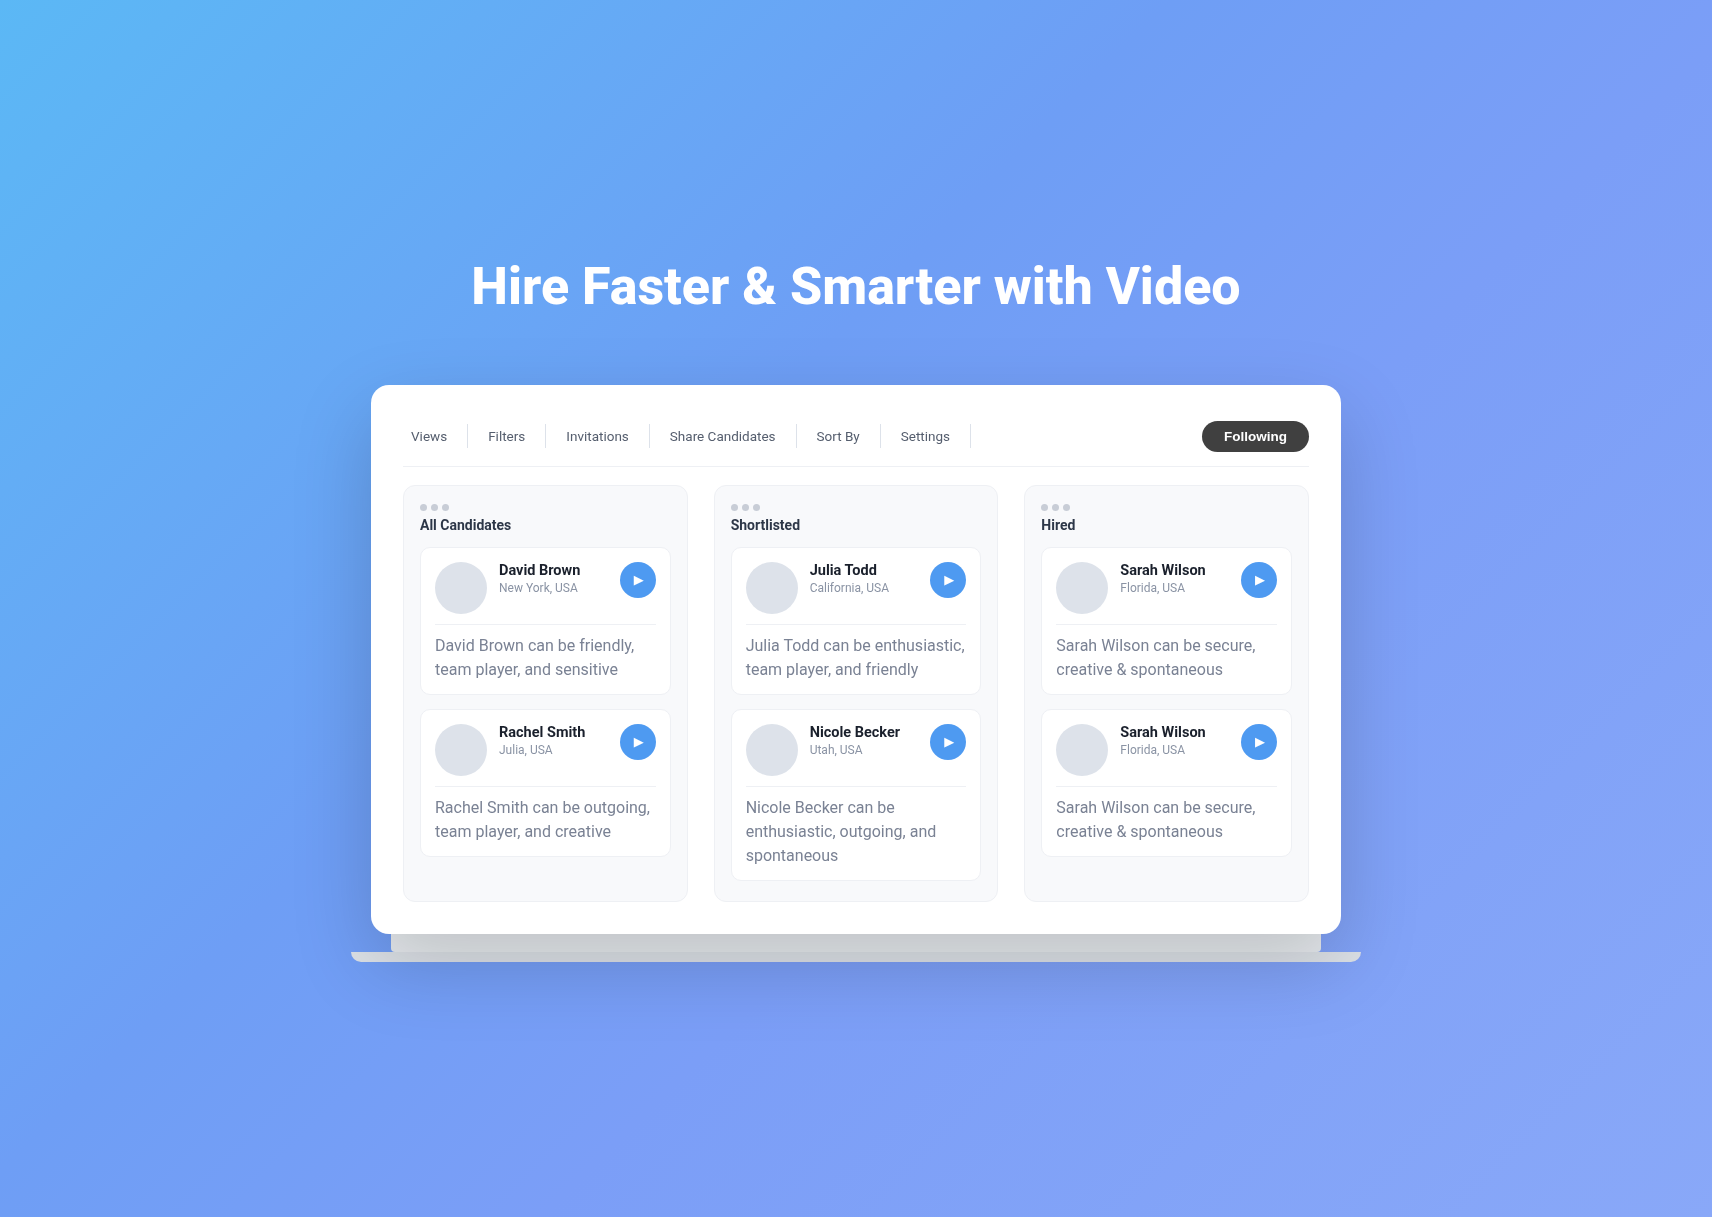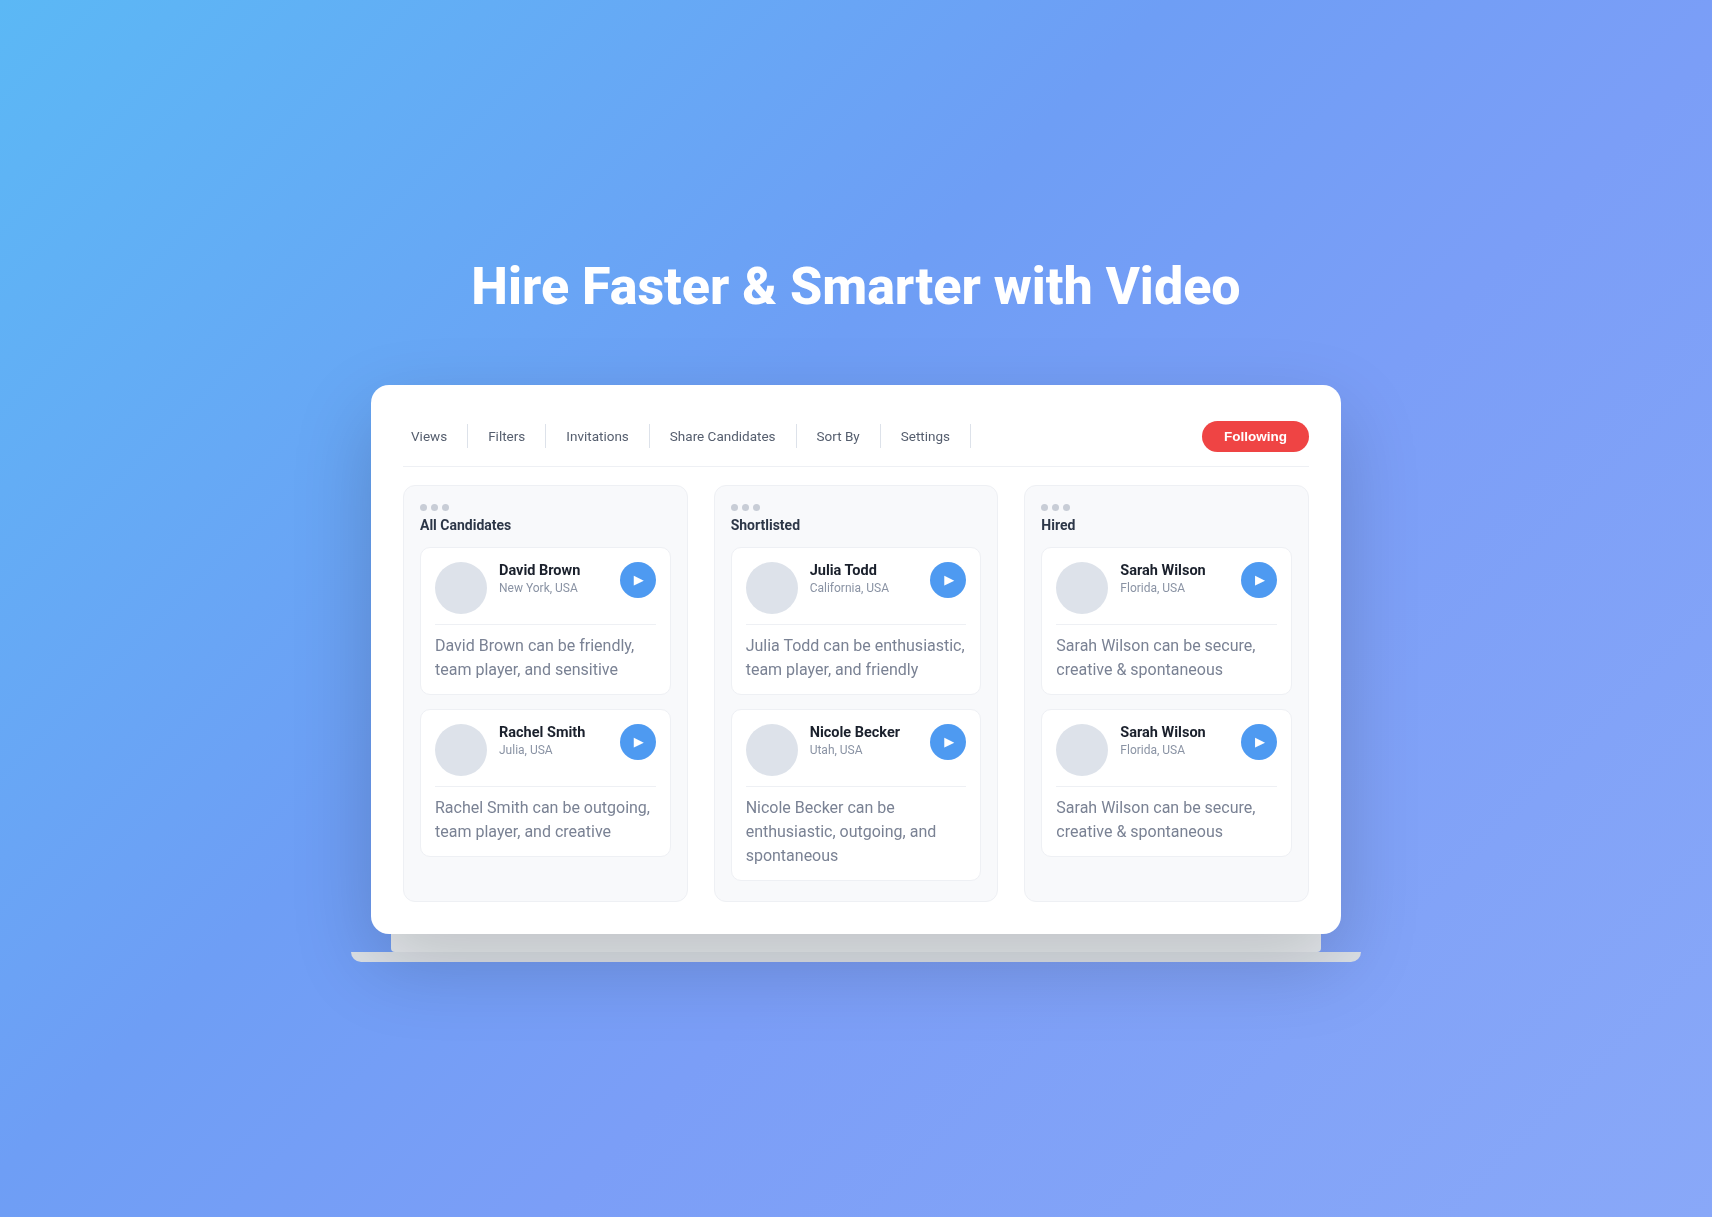--- a/index.html
+++ b/index.html
@@ -115,21 +115,21 @@
     .toolbar-item:first-child {
       padding-left: 8px;
     }
 
     .toolbar-item:last-of-type {
       border-right: none;
     }
 
     .following-btn {
       margin-left: auto;
-      background: #ef4444;
+      background: #404040;
       color: #ffffff;
       border: none;
       border-radius: 20px;
       padding: 8px 22px;
       font-size: 13.5px;
       font-weight: 600;
       cursor: pointer;
     }
 
     

